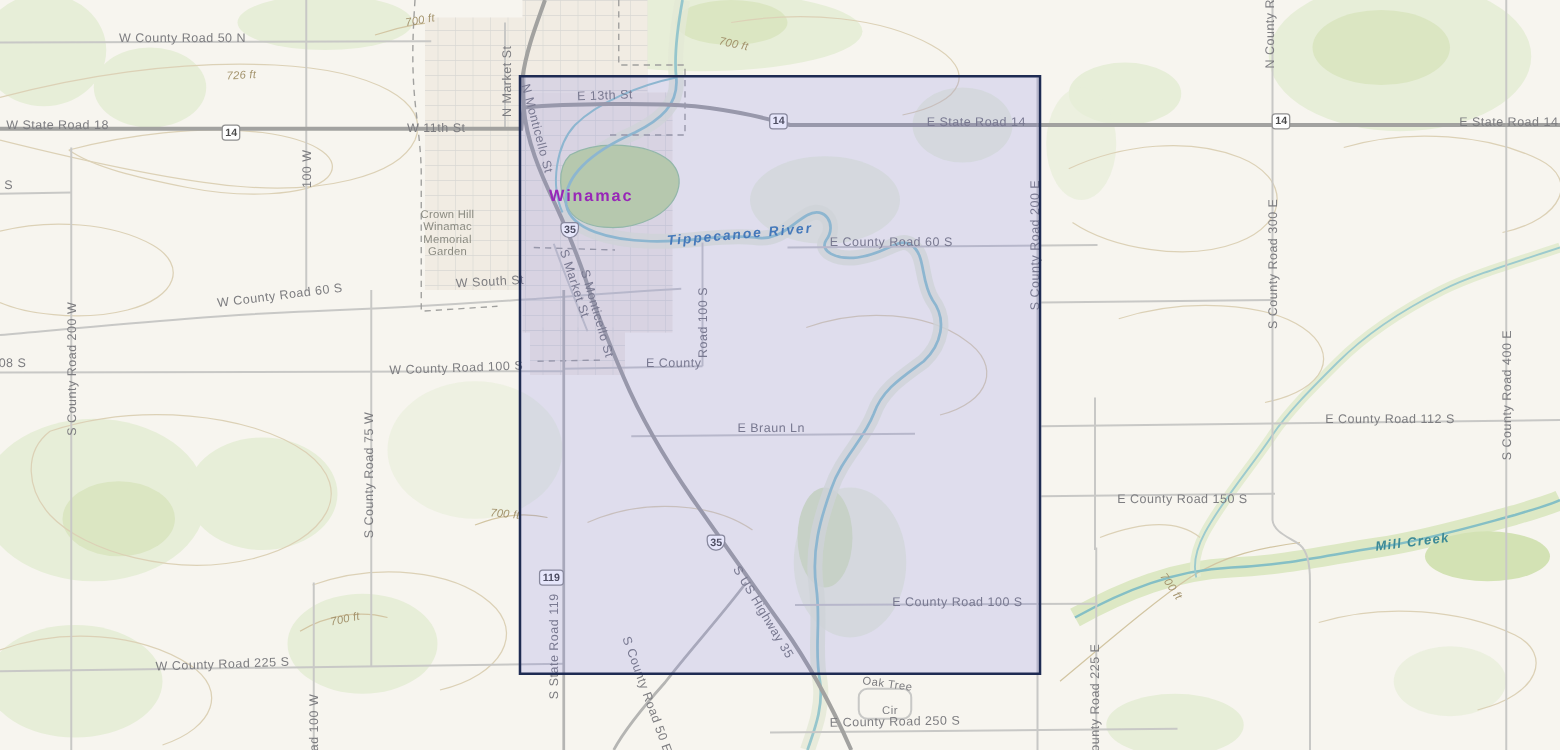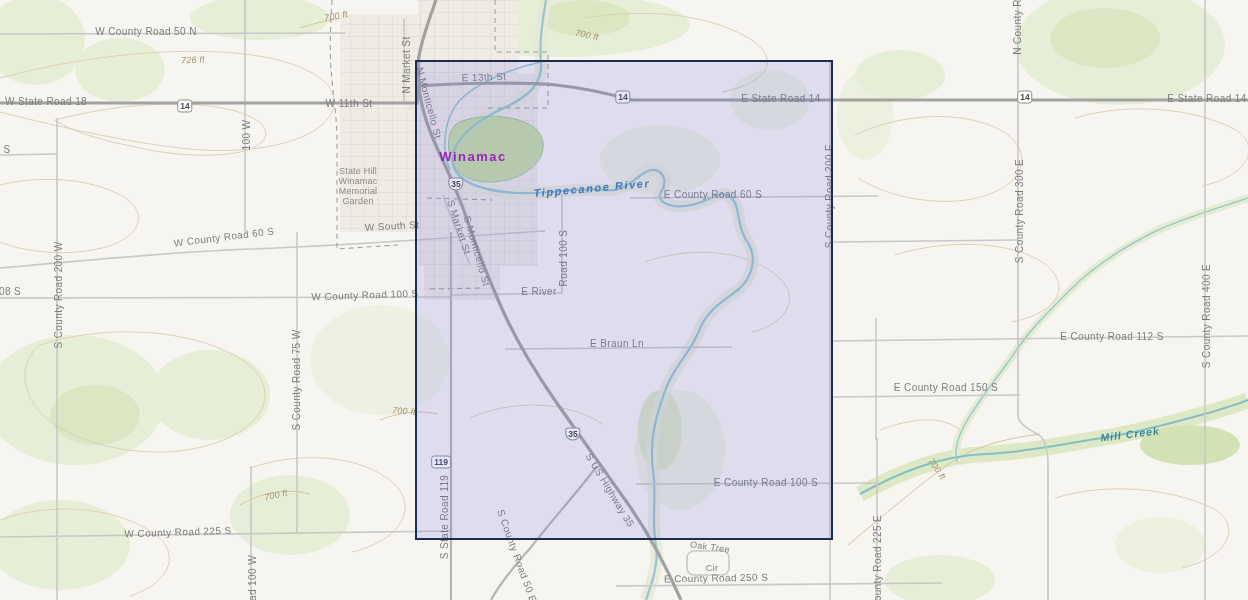--- a/index.html
+++ b/index.html
@@ -158,25 +158,25 @@
 
 <div class="labels">
 
   <span class="lbl" style="left:146px;top:31px">W County Road 50 N</span>
   <span class="lbl" style="left:46px;top:101px">W State Road 18</span>
   <span class="lbl" style="left:349px;top:103px">W 11th St</span>
   <span class="lbl" style="left:484px;top:77px;transform:translate(-50%,-50%) rotate(-2deg)">E 13th St</span>
   <span class="lbl" style="left:781px;top:98px">E State Road 14</span>
   <span class="lbl" style="left:1207px;top:98px">E State Road 14</span>
   <span class="lbl" style="left:713px;top:194px">E County Road 60 S</span>
-  <span class="lbl" style="left:539px;top:291px">E River</span>
+  <span class="lbl" style="left:539px;top:291px">E County</span>
   <span class="lbl" style="left:617px;top:343px">E Braun Ln</span>
   <span class="lbl" style="left:766px;top:482px">E County Road 100 S</span>
   <span class="lbl" style="left:716px;top:578px;transform:translate(-50%,-50%) rotate(-1deg)">E County Road 250 S</span>
-  <span class="lbl" style="left:946px;top:387px">E County Road 150 S</span>
+  <span class="lbl" style="left:946px;top:400px">E County Road 150 S</span>
   <span class="lbl" style="left:1112px;top:336px">E County Road 112 S</span>
   <span class="lbl" style="left:224px;top:237px;transform:translate(-50%,-50%) rotate(-7deg)">W County Road 60 S</span>
   <span class="lbl" style="left:392px;top:226px;transform:translate(-50%,-50%) rotate(-3deg)">W South St</span>
   <span class="lbl" style="left:365px;top:295px;transform:translate(-50%,-50%) rotate(-2deg)">W County Road 100 S</span>
   <span class="lbl" style="left:178px;top:532px;transform:translate(-50%,-50%) rotate(-2deg)">W County Road 225 S</span>
   <span class="lbl" style="left:10px;top:291px">08 S</span>
   <span class="lbl" style="left:7px;top:149px">S</span>
 
   <span class="lbl" style="left:406px;top:65px;transform:translate(-50%,-50%) rotate(-90deg)">N Market St</span>
   <span class="lbl" style="left:246px;top:135px;transform:translate(-50%,-50%) rotate(-90deg)">100 W</span>
@@ -193,21 +193,21 @@
 
   <span class="lbl" style="left:429px;top:103px;transform:translate(-50%,-50%) rotate(75deg)">N Monticello St</span>
   <span class="lbl" style="left:477px;top:251px;transform:translate(-50%,-50%) rotate(74deg)">S Monticello St</span>
   <span class="lbl" style="left:459px;top:227px;transform:translate(-50%,-50%) rotate(72deg)">S Market St</span>
   <span class="lbl" style="left:610px;top:490px;transform:translate(-50%,-50%) rotate(59deg)">S US Highway 35</span>
   <span class="lbl" style="left:517px;top:556px;transform:translate(-50%,-50%) rotate(70deg)">S County Road 50 E</span>
 
   <span class="lbl town" style="left:473px;top:156px">Winamac</span>
   <span class="lbl water" style="left:592px;top:188px;transform:translate(-50%,-50%) rotate(-5deg)">Tippecanoe River</span>
   <span class="lbl creek" style="left:1130px;top:434px;transform:translate(-50%,-50%) rotate(-7deg)">Mill Creek</span>
-  <span class="lbl poi" style="left:358px;top:171px">State Hill</span>
+  <span class="lbl poi" style="left:358px;top:171px">Crown Hill</span>
   <span class="lbl poi" style="left:358px;top:181px">Winamac</span>
   <span class="lbl poi" style="left:358px;top:191px">Memorial</span>
   <span class="lbl poi" style="left:358px;top:201px">Garden</span>
   <span class="lbl sm" style="left:710px;top:547px;transform:translate(-50%,-50%) rotate(8deg)">Oak Tree</span>
   <span class="lbl sm" style="left:712px;top:568px">Cir</span>
 
   <span class="lbl elev" style="left:193px;top:60px;transform:translate(-50%,-50%) rotate(-3deg)">726 ft</span>
   <span class="lbl elev" style="left:336px;top:16px;transform:translate(-50%,-50%) rotate(-10deg)">700 ft</span>
   <span class="lbl elev" style="left:587px;top:35px;transform:translate(-50%,-50%) rotate(12deg)">700 ft</span>
   <span class="lbl elev" style="left:404px;top:411px;transform:translate(-50%,-50%) rotate(5deg)">700 ft</span>

